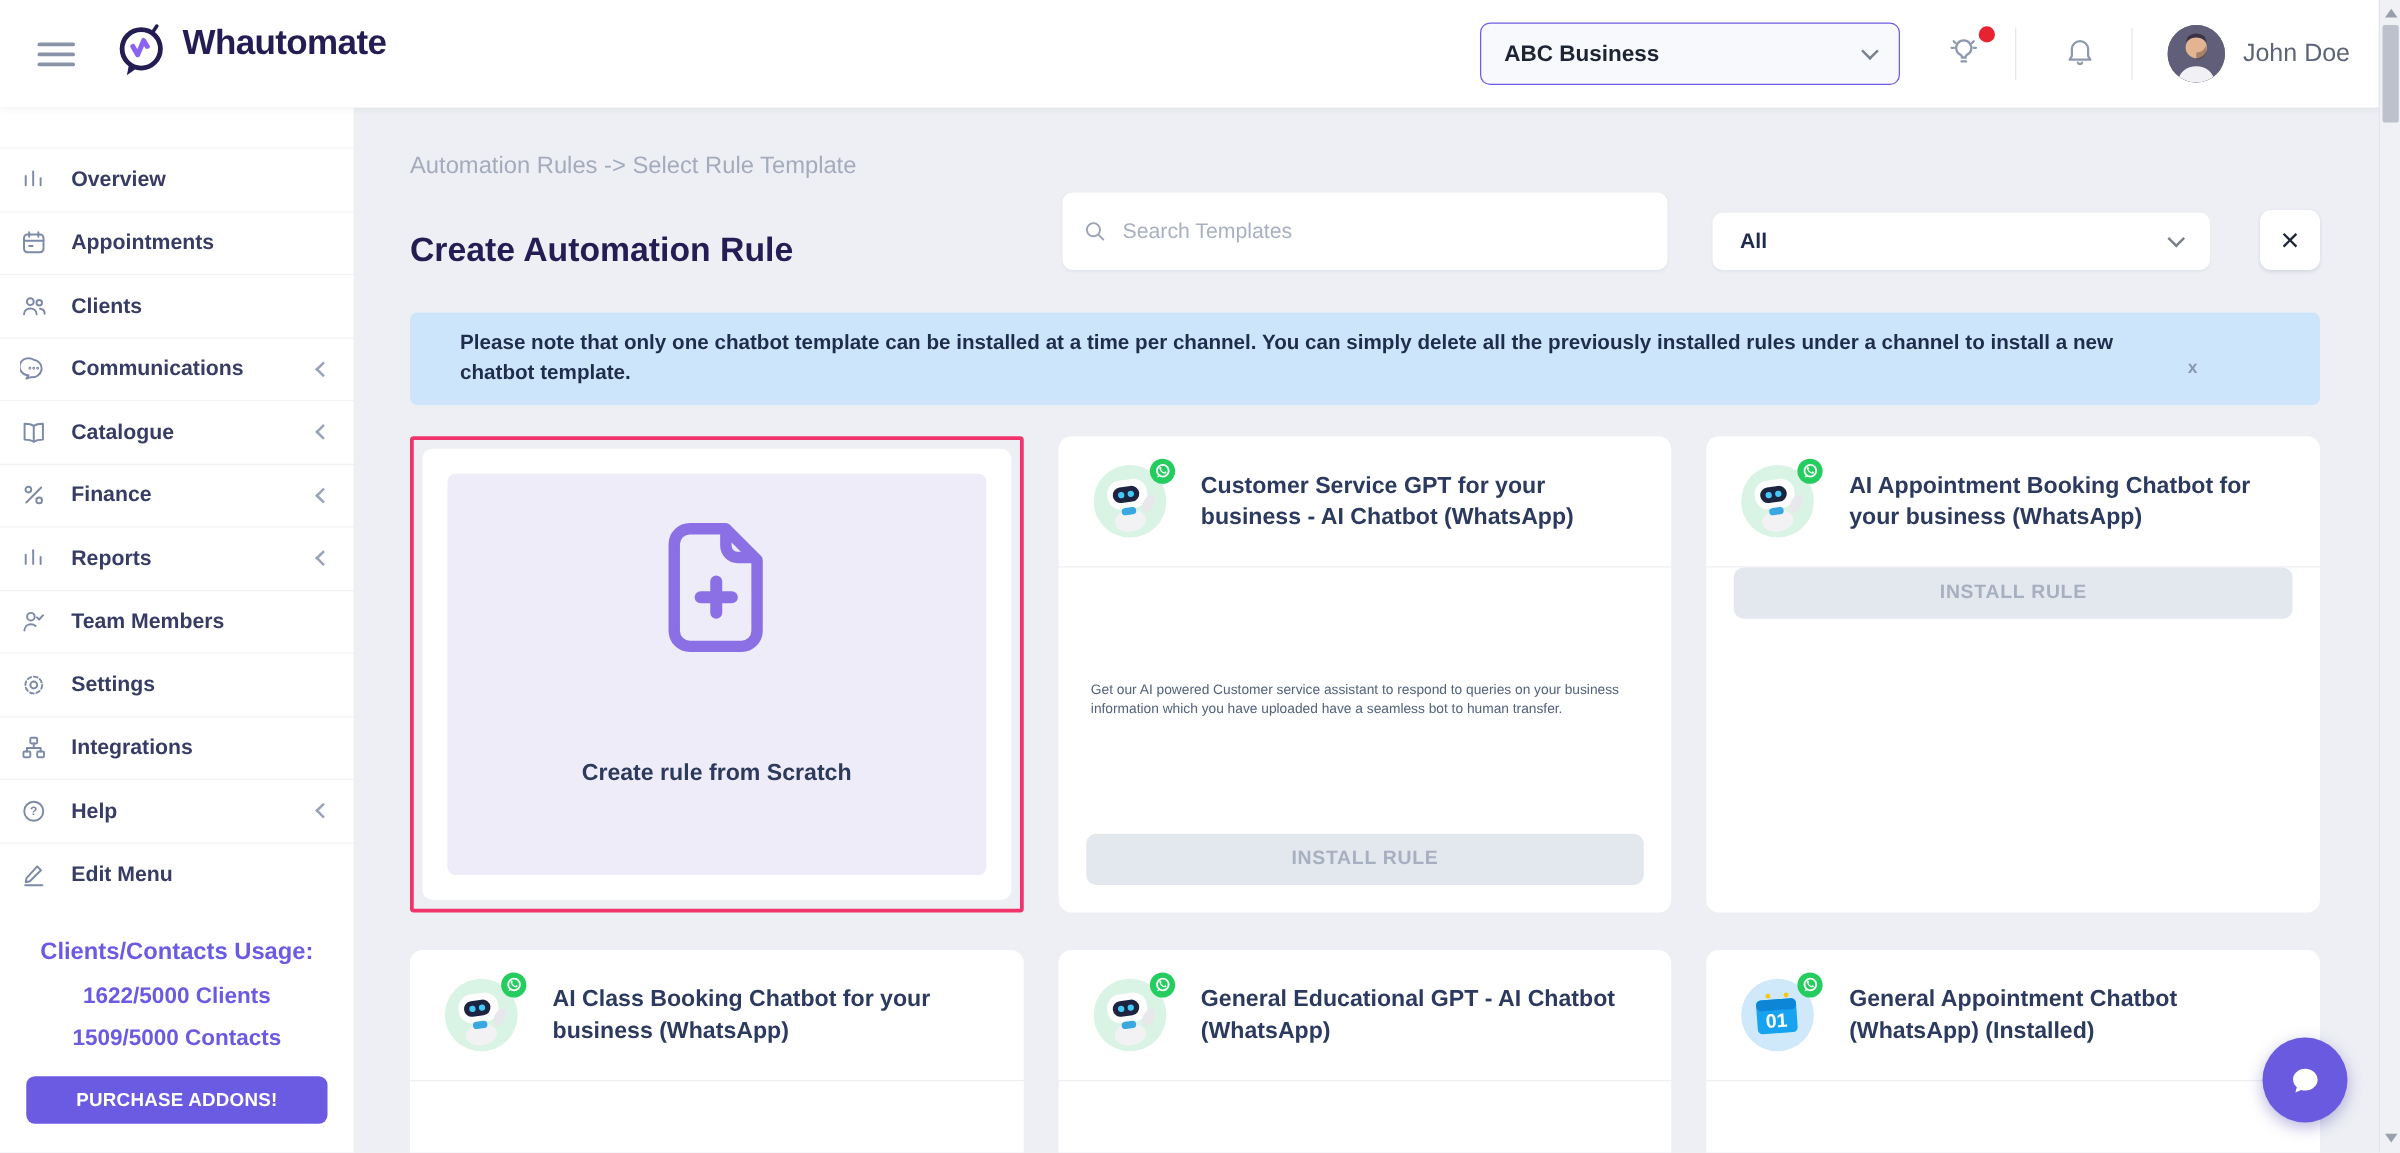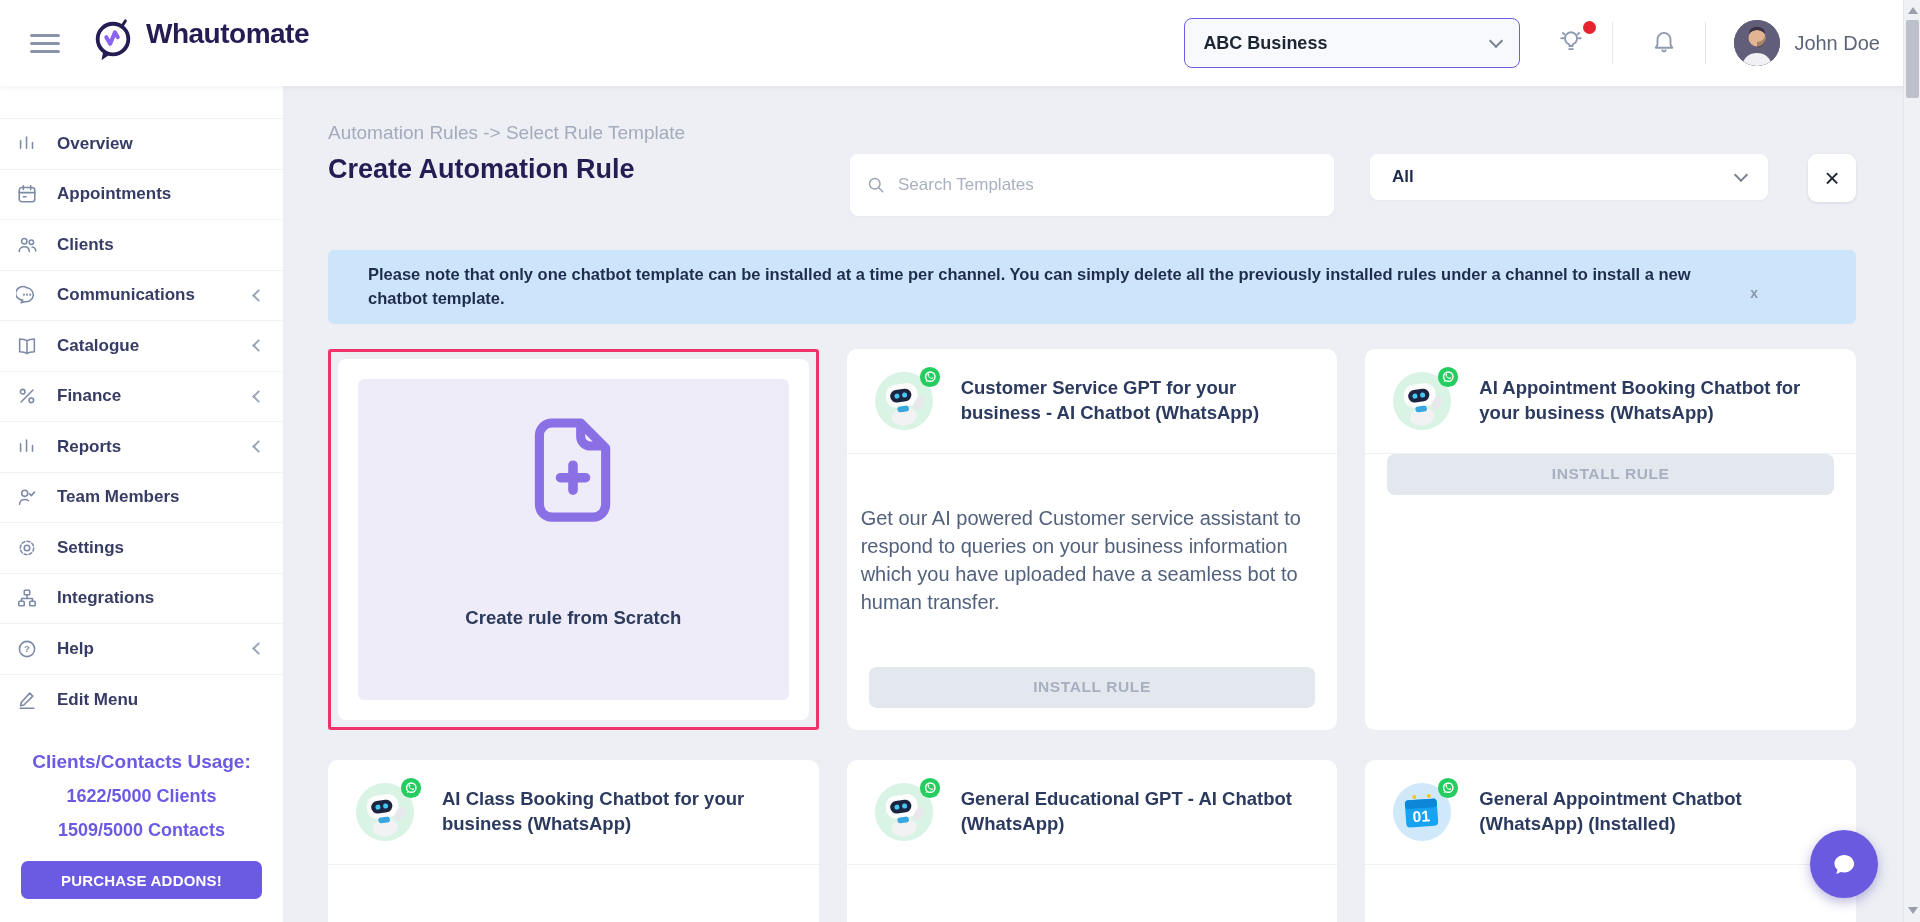--- a/index.html
+++ b/index.html
@@ -40,21 +40,21 @@
   .nav-label { margin-left:17px; font-size:17px; font-weight:600; color:#363c64; flex:1; }
   .nav-chev { width:9px; height:9px; border-left:2px solid #9aa4b6; border-bottom:2px solid #9aa4b6; transform:rotate(45deg); margin-right:4px; }
   .usage { margin-top:26px; text-align:center; color:#6b5ae2; font-weight:700; }
   .usage .u-title { font-size:19px; }
   .usage .u-line { font-size:18px; margin-top:13px; }
   .purchase-btn { margin:20px 21px 0; height:38px; background:#6b5ae2; border:none; border-radius:7px; color:#fff; font-size:15px; font-weight:700; font-family:inherit; cursor:pointer; letter-spacing:.2px; }
 
   
   .main { position:absolute; top:86px; left:284px; width:1636px; height:836px; background:#edeff4; padding:0 64px 0 44px; overflow:hidden;border-radius:24px; }
   .breadcrumb { margin-top:36px; font-size:19px; color:#a3abbc; }
-  .title-row { margin-top:10px; display:flex; align-items:flex-start; }
+  .title-row { margin-top:10px; display:flex; align-items:flex-end; }
   .page-title { font-size:27px; font-weight:700; color:#241d53; flex:1; }
   .search-box { width:484px; height:62px; background:#fff; border-radius:8px; display:flex; align-items:center; padding:0 16px; box-shadow:0 1px 2px rgba(40,50,90,.05); }
   .search-box svg { width:20px; height:20px; color:#9aa3b5; flex:none; }
   .search-box input { border:none; outline:none; background:transparent; margin-left:12px; flex:1; font-size:17px; font-family:inherit; color:#333; }
   .search-box input::placeholder { color:#a9b0bf; }
   .filter-select { width:398px; height:46px; margin-left:36px; background:#fff; border-radius:8px; display:flex; align-items:center; padding:0 22px; cursor:pointer; box-shadow:0 1px 2px rgba(40,50,90,.05); }
   .filter-select .val { flex:1; font-size:17px; font-weight:600; color:#1f2b4d; }
   .close-btn { width:48px; height:48px; margin-left:40px; background:#fff; border:none; border-radius:9px; font-size:26px; line-height:1; color:#1d2433; cursor:pointer; box-shadow:0 1px 3px rgba(40,50,90,.12); font-family:inherit; }
   .banner { position:relative; margin-top:34px; background:#cde5fa; border-radius:6px; padding:13px 150px 13px 40px; font-size:16.5px; font-weight:600; color:#1f2d4d; line-height:1.45; }
   .banner-x { position:absolute; right:98px; top:36px; font-size:14px; color:#8a98ab; cursor:pointer; line-height:1; }
@@ -70,21 +70,21 @@
 
   
   .tpl-card { background:#fff; border-radius:10px; display:flex; flex-direction:column; overflow:hidden; }
   .tpl-head { min-height:104px; display:flex; align-items:center; padding:18px 26px; }
   .tpl-avatar { width:62px; height:62px; position:relative; flex:none; }
   .tpl-avatar svg.av { width:62px; height:62px; }
   .wa-badge { position:absolute; top:-4px; right:-6px; width:22px; height:22px; }
   .tpl-title { margin-left:26px; font-size:18.5px; font-weight:700; color:#2b3a5e; line-height:1.35; }
   .tpl-divider { height:1px; background:#eef0f4; }
   .tpl-body { flex:1; display:flex; flex-direction:column; }
-  .tpl-desc { margin:auto 0; padding:20px 14px; font-size:20px; color:#52617c; line-height:1.4; }
+  .tpl-desc { margin:auto 0; padding:20px 26px; font-size:11px; color:#52617c; line-height:1.4; }
   .install-btn { margin:0 22px 22px; height:41px; background:#e3e7ee; border:none; border-radius:8px; color:#a6b0c0; font-size:15.5px; font-weight:700; letter-spacing:.6px; font-family:inherit; cursor:pointer; }
 
   
   .chat-fab { position:absolute; right:42px; bottom:24px; width:68px; height:68px; border-radius:50%; background:#6a5ae0; border:none; cursor:pointer; box-shadow:0 4px 12px rgba(60,50,160,.35); display:flex; align-items:center; justify-content:center; z-index:30; }
   .chat-fab svg { width:34px; height:34px; }
 </style>
 </head>
 <body>
 
 <div class="header">

